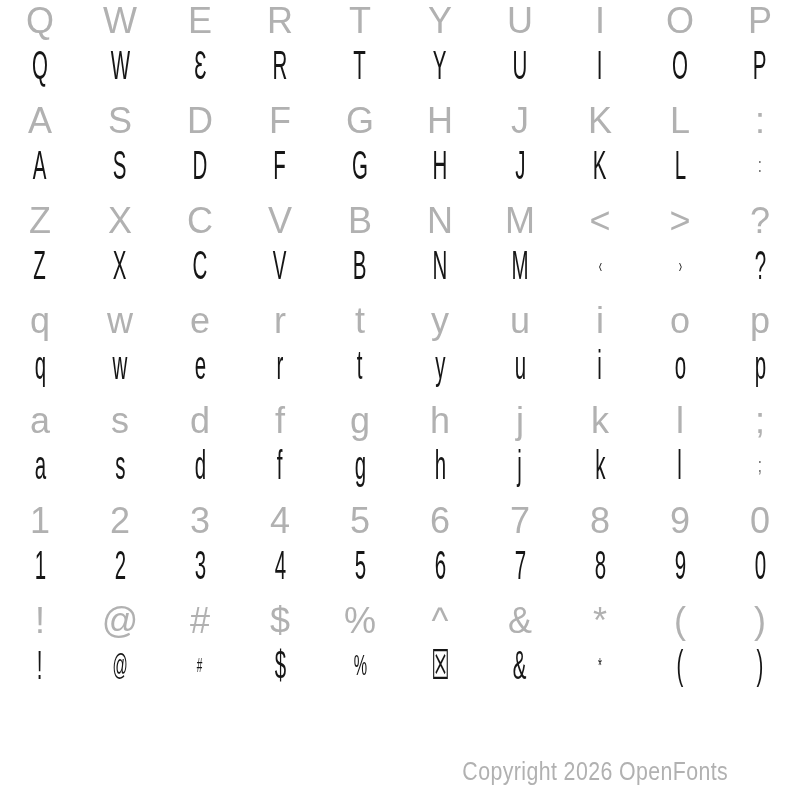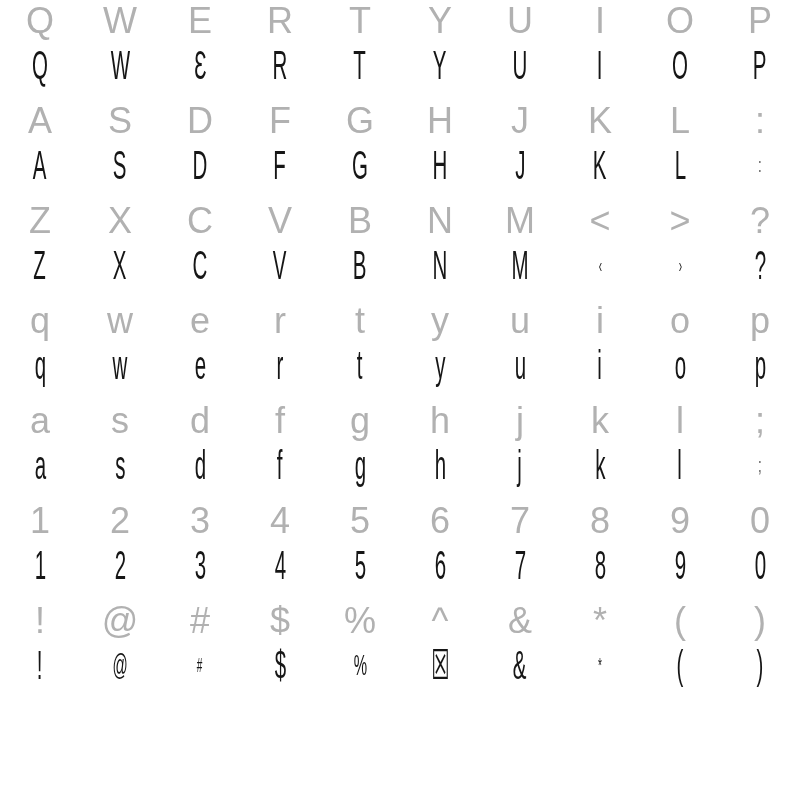--- a/index.html
+++ b/index.html
@@ -245,13 +245,16 @@
           <span class="cell">$</span>
           <span class="cell med">%</span>
           <span class="cell">☒</span>
           <span class="cell">&amp;</span>
           <span class="cell small">*</span>
           <span class="cell">(</span>
           <span class="cell">)</span>
         </div>
       </div>
     </section>
+  <footer>
+    <span class="copyright">Copyright 2026 OpenFonts</span>
+  </footer>
 </main>
 
 </body></html>

